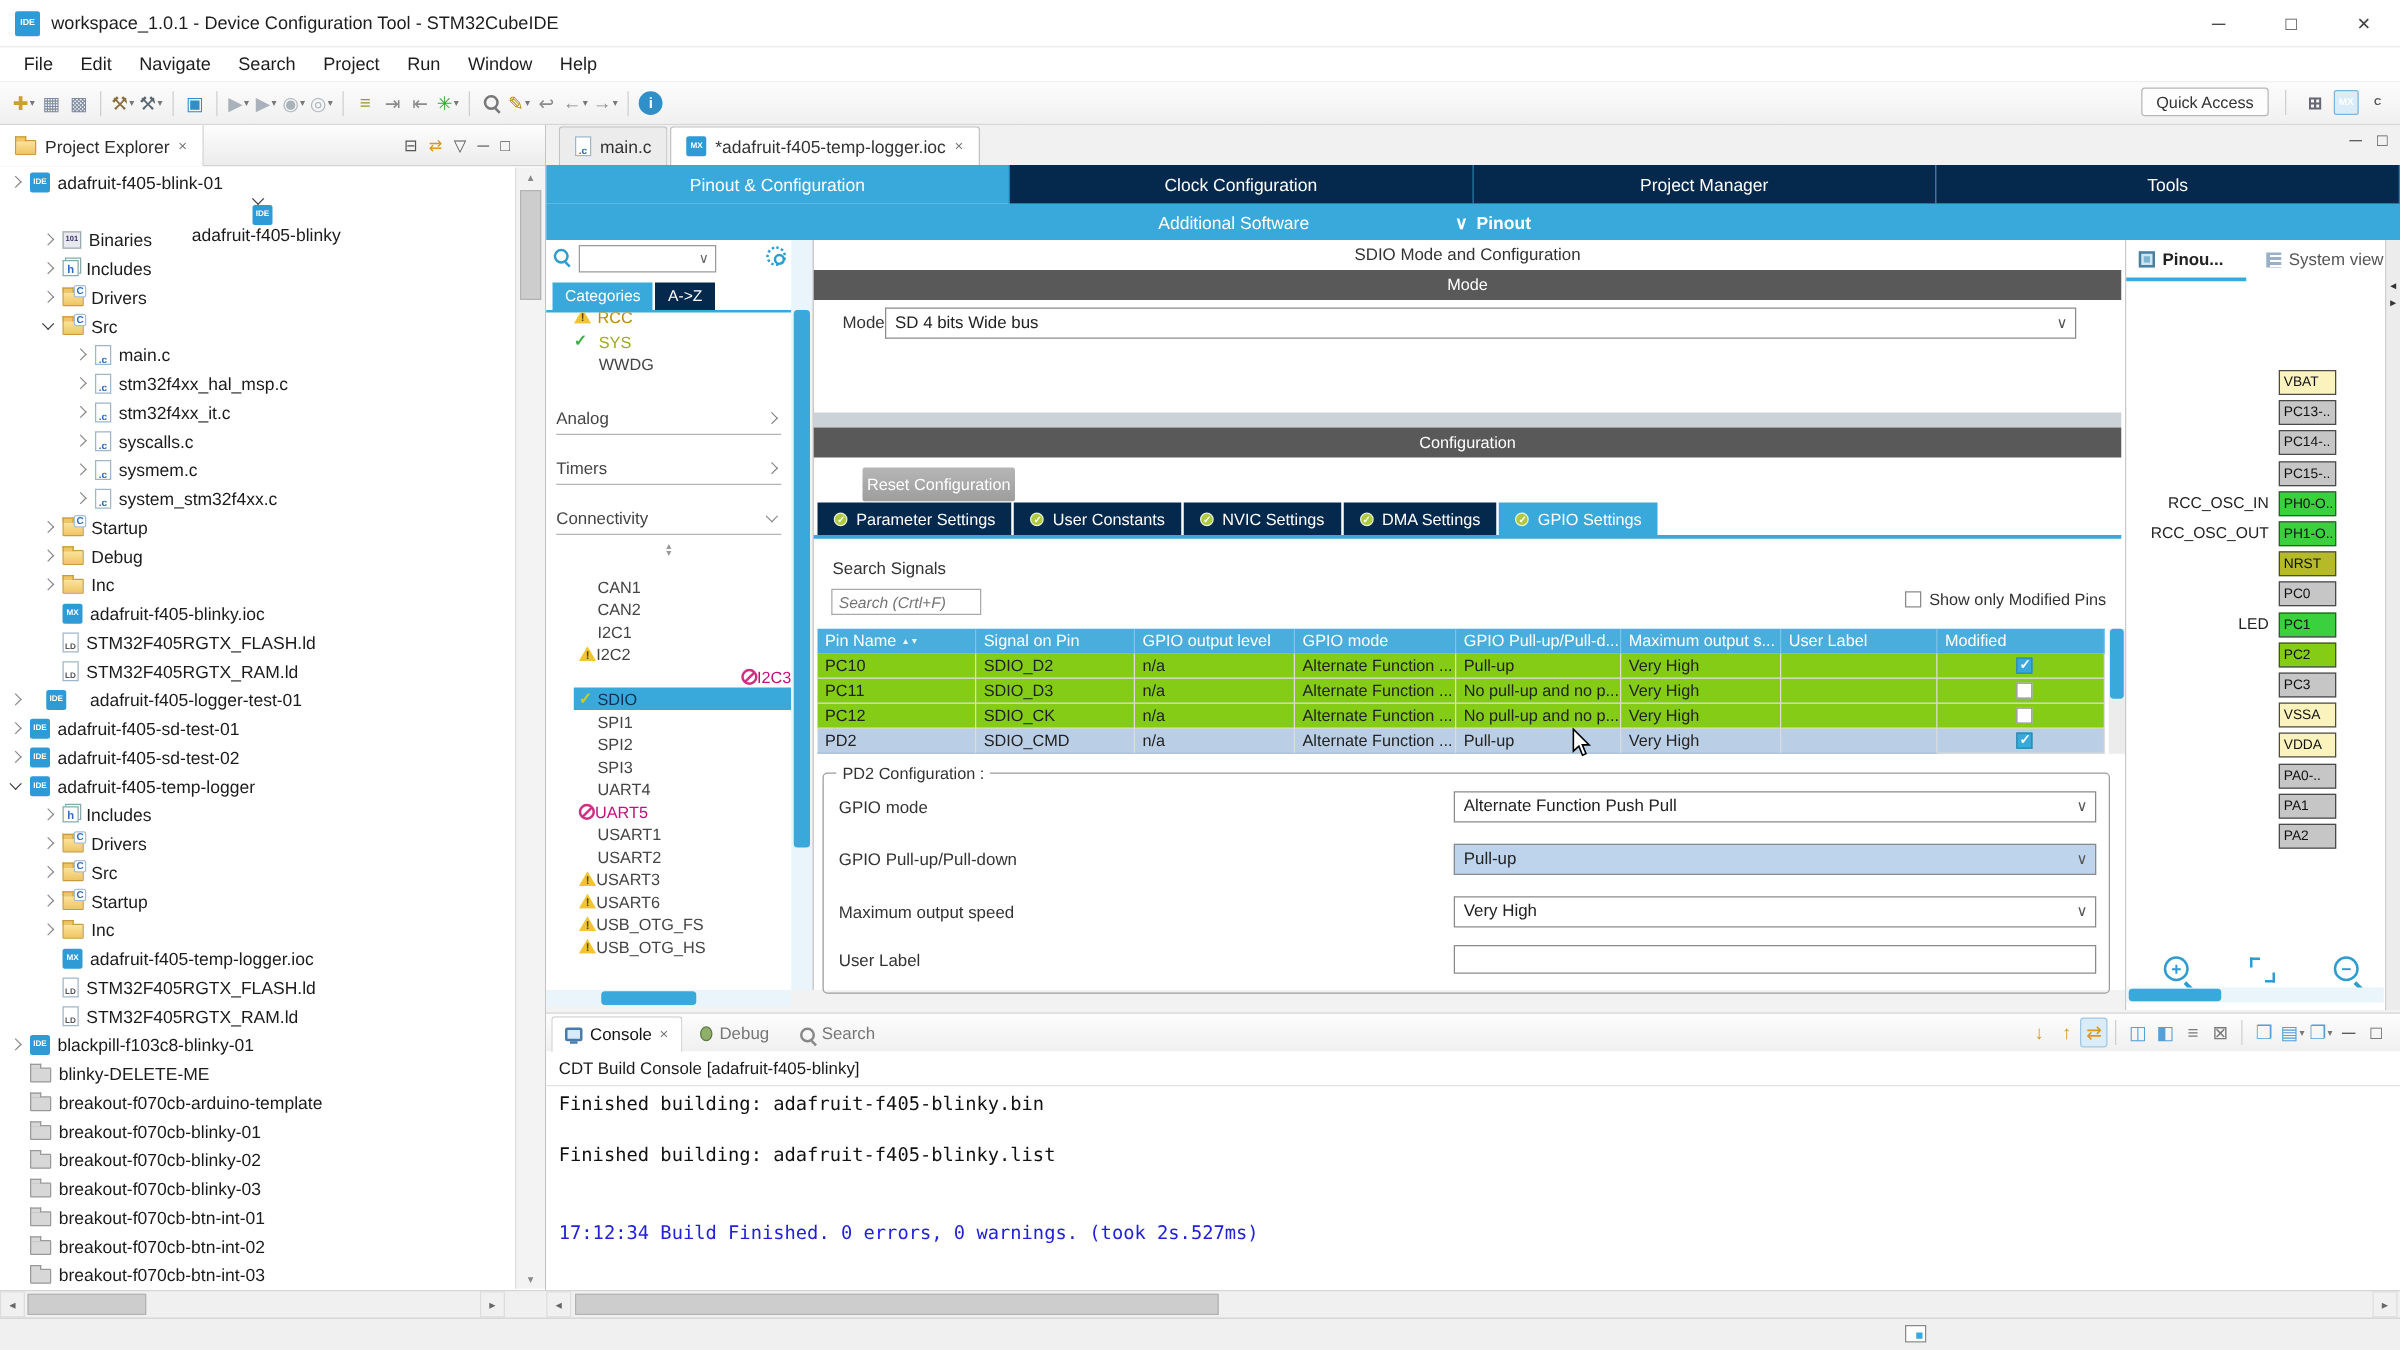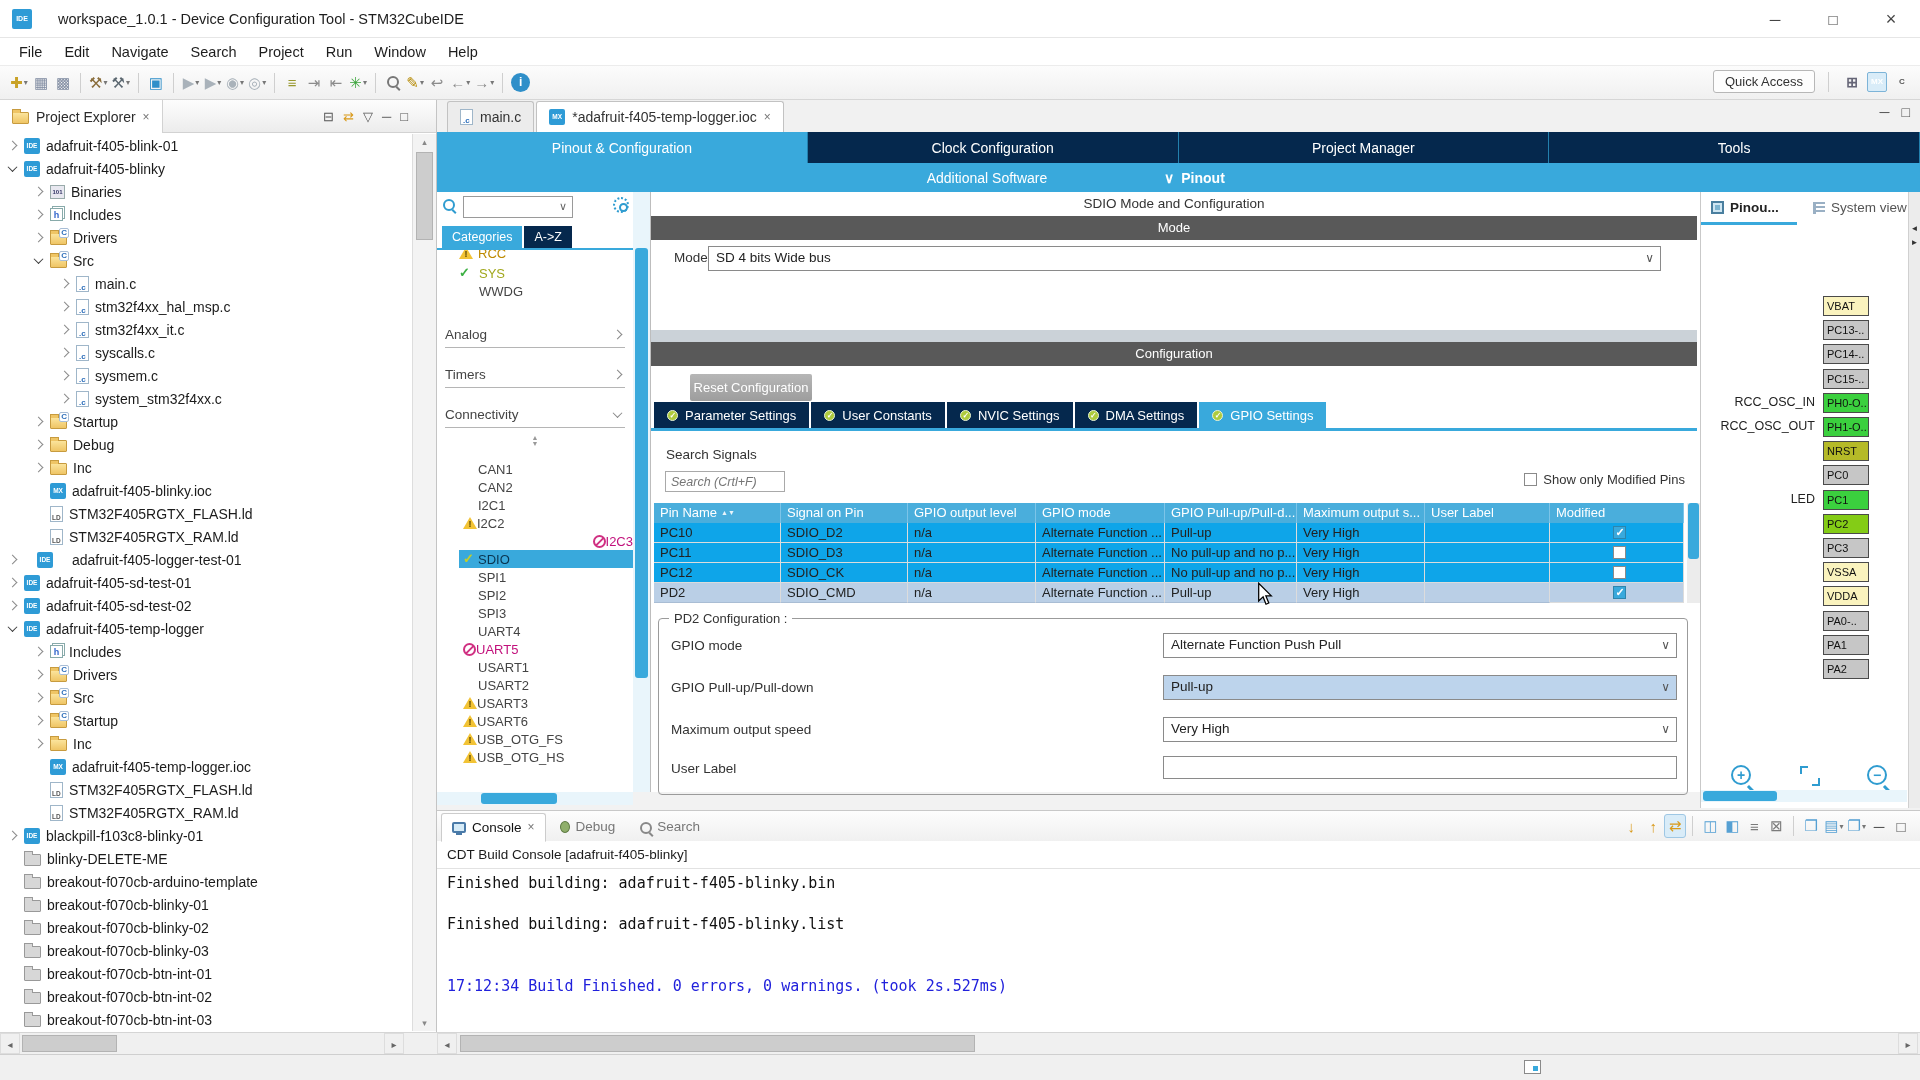--- a/index.html
+++ b/index.html
@@ -2,21 +2,21 @@
 <html><head>
 <meta charset="utf-8">
 <style>
   *{margin:0;padding:0;box-sizing:border-box}
   html,body{width:1920px;height:1080px;overflow:hidden}
   body{position:relative;font-family:"Liberation Sans",sans-serif;background:#fff;color:#222}
 
   
   #titlebar{position:absolute;left:0;top:0;width:1920px;height:38px;background:#fff;border-bottom:1px solid #e6e6e6;display:flex;align-items:center}
   .apptile{width:20px;height:20px;margin-left:12px;border-radius:2px;background:#2E9BD6;color:#fff;font:700 7px/20px "Liberation Sans",sans-serif;text-align:center}
-  #title-text{margin-left:26px;font-size:14.5px;color:#1d1d1d}
+  #title-text{margin-left:9px;font-size:14.5px;color:#1d1d1d}
   #wincontrols{position:absolute;right:0;top:0;height:38px;display:flex}
   .wbtn{width:58px;height:38px;display:flex;align-items:center;justify-content:center;font-size:15px;color:#444}
 
   
   #menubar{position:absolute;left:0;top:38px;width:1920px;height:28px;background:#fff;border-bottom:1px solid #ececec;display:flex;align-items:center;padding-left:8px}
   .mitem{padding:4px 11px;font-size:14.5px;color:#1d1d1d}
 
   
   #toolbar{position:absolute;left:0;top:66px;width:1920px;height:34px;background:linear-gradient(#fcfcfc,#f0f0f0);border-bottom:1px solid #d6d6d6;display:flex;align-items:center;padding-left:8px}
   .tbi{height:24px;min-width:22px;display:flex;align-items:center;justify-content:center;font-size:15px;padding:0 2px}
@@ -125,21 +125,21 @@
   #search-signals-label{position:absolute;left:15px;top:255px;font-size:13.5px;color:#333}
   #signal-search{position:absolute;left:14px;top:279px;width:120px;height:21px;border:1px solid #a9a9a9;font:italic 12.5px "Liberation Sans",sans-serif;color:#999;padding:0 5px;background:#fff}
   #show-modified{position:absolute;right:12px;top:280px;display:flex;align-items:center;gap:6px;font-size:13px;color:#333}
   .cb{width:13px;height:13px;border:1px solid #8a8a8a;background:#fff;position:relative;flex:none}
   .cb.checked{background:#39A9DC;border-color:#2d85ad}
   .cb.checked::after{content:"✓";position:absolute;left:1.5px;top:-1px;font:700 11px/13px "Liberation Sans",sans-serif;color:#fff}
   #gpio-table{position:absolute;left:3px;top:311px;width:1030px}
   .thr{display:flex;height:20px;background:#4AAEDC}
   .th{font-size:13px;color:#fff;padding:2px 0 0 6px;border-right:1px solid #7cc4e8;white-space:nowrap;overflow:hidden}
   .sort{font-size:7px;color:#e8f4fb;margin-left:4px;vertical-align:2px}
-  .trw{display:flex;height:20px;background:#0ea5e9}
+  .trw{display:flex;height:20px;background:#84cc16}
   .trw.selected{background:#BACFE6}
   .td{font-size:13px;color:#222;padding:2px 0 0 6px;border-right:1px solid #dcdcdc;border-bottom:1px solid #dcdcdc;white-space:nowrap;overflow:hidden}
   .td.center{display:flex;align-items:center;justify-content:center;padding-top:0}
   #tbl-vscroll{position:absolute;left:1036px;top:311px;width:13px;height:100px;background:#ececec}
   #tbl-vthumb{position:absolute;left:1px;top:0;width:11px;height:56px;background:#39A9DC;border-radius:3px}
   #pd2-fieldset{position:absolute;left:7px;top:426px;width:1030px;height:177px;border:1px solid #9b9b9b;border-radius:4px}
   #pd2-legend{position:absolute;left:10px;top:-8px;background:#fff;padding:0 5px;font-size:13px;color:#333}
   .frow{position:absolute;left:12px;right:10px;height:26px}
   .frow .flabel{position:absolute;left:0;top:5px;font-size:13.5px;color:#333}
   .frow .fctrl{position:absolute;left:492px;right:0}
@@ -333,21 +333,21 @@
         <span class="hico">─</span>
         <span class="hico">□</span>
       </div>
   </div>
   <div id="pe-tree">
       <div class="trow" style="padding-left: 8px;">
         <span class="chev"></span>
         <span class="tile">IDE</span>
         <span class="lbl">adafruit-f405-blink-01</span>
       </div>
-      <div class="trow" style="padding-left: 8px;">
+      <div class="trow" style="padding-left: 8px; flex-direction: column;">
         <span class="chev open"></span>
         <span class="tile">IDE</span>
         <span class="lbl">adafruit-f405-blinky</span>
       </div>
       <div class="trow" style="padding-left: 34px;">
         <span class="chev"></span>
         <span class="binico">101</span>
         <span class="lbl">Binaries</span>
       </div>
       <div class="trow" style="padding-left: 34px;">

